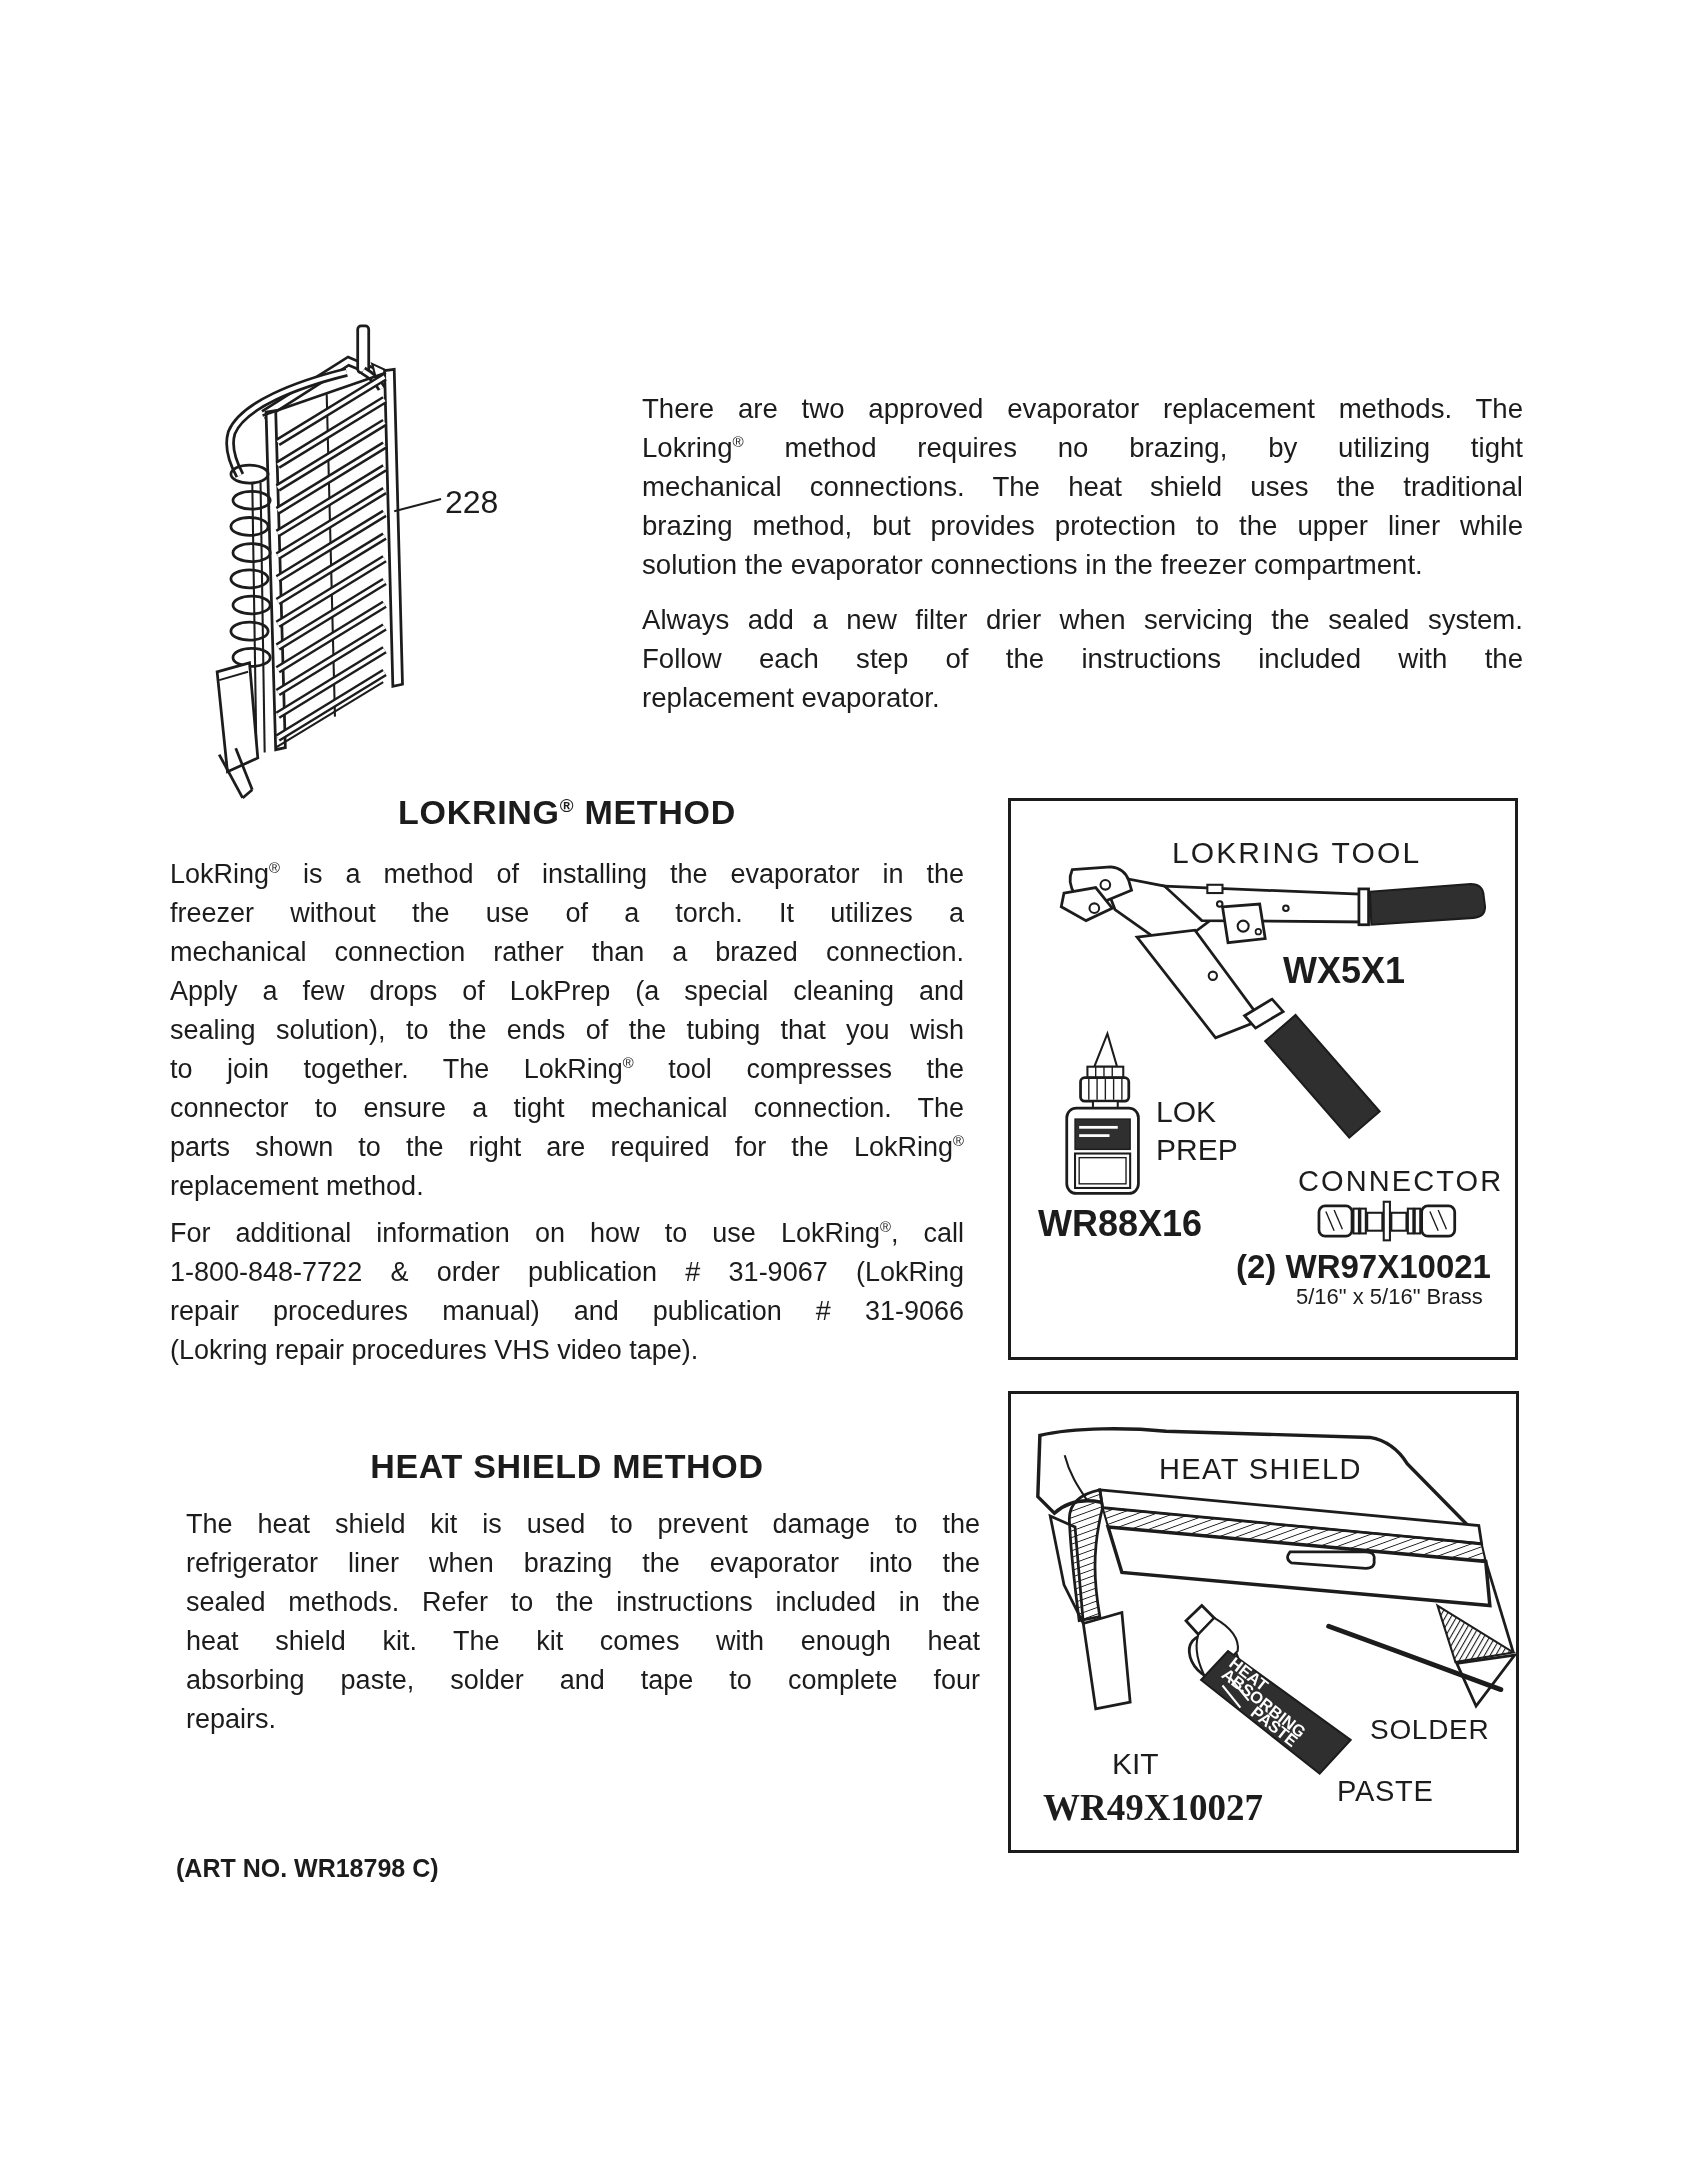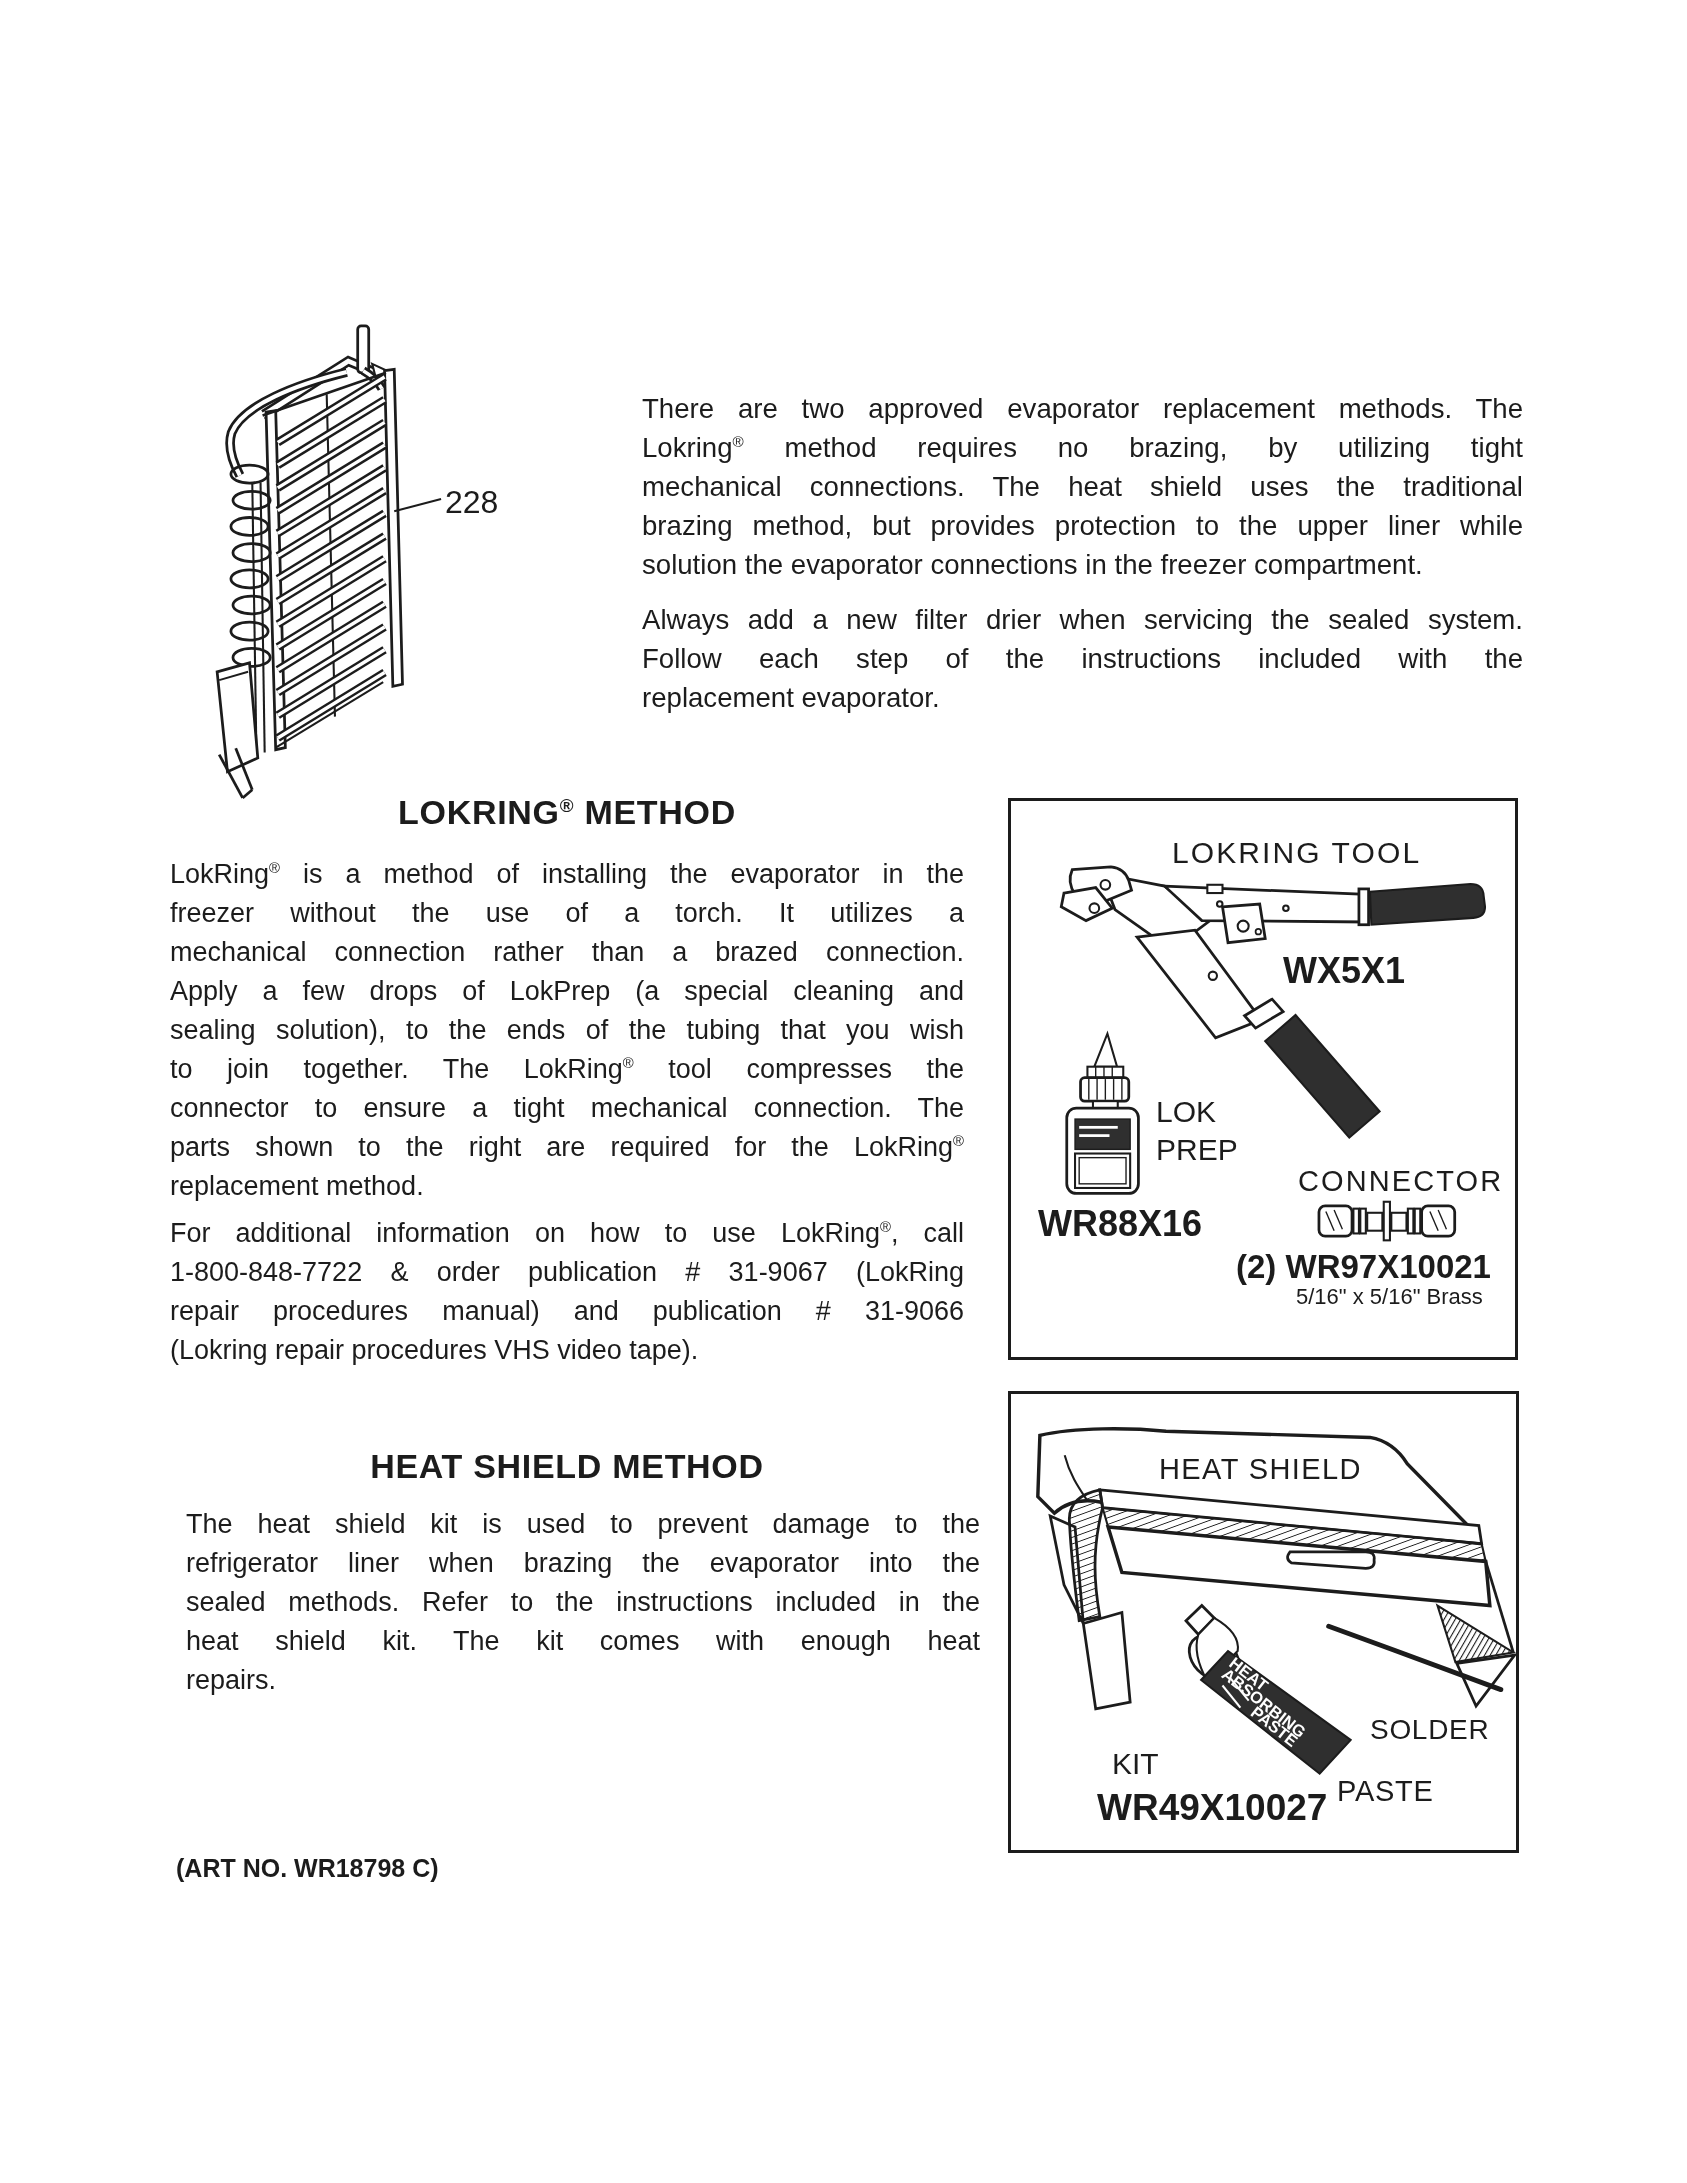--- a/index.html
+++ b/index.html
@@ -289,37 +289,38 @@
     </div>
 
   <div class="heading" style="left:170px;top:1447px;width:794px;">
     <span>HEAT SHIELD METHOD</span>
   </div>
   <div class="col fs39" style="left:170px;top:1509px;width:794px;margin-left:16px;">
       <div class="jline">The heat shield kit is used to prevent damage to the</div>
       <div class="jline">refrigerator liner when brazing the evaporator into the</div>
       <div class="jline">sealed methods.  Refer to the instructions included in the</div>
       <div class="jline">heat shield kit.  The kit comes with enough heat</div>
+      <div class="jline">absorbing paste, solder and tape to complete four</div>
       <div class="jline last">repairs.</div>
     </div>
 
   <div class="lbl b" style="left:176px;top:1852px;font-size:25px;">(ART NO. WR18798 C)</div>
 
   <div class="box" style="left:1008px;top:798px;width:510px;height:562px;"></div>
   <div class="box" style="left:1008px;top:1391px;width:511px;height:462px;"></div>
 
   <div class="lbl" style="left:1172px;top:834px;font-size:30px;letter-spacing:2.1px;">LOKRING TOOL</div>
   <div class="lbl b" style="left:1283px;top:948px;font-size:36px;">WX5X1</div>
   <div class="lbl" style="left:1156px;top:1093px;font-size:30px;">LOK
 PREP</div>
   <div class="lbl b" style="left:1038px;top:1201px;font-size:36px;">WR88X16</div>
   <div class="lbl" style="left:1298px;top:1163px;font-size:29px;letter-spacing:2.1px;">CONNECTOR</div>
   <div class="lbl b" style="left:1236px;top:1246px;font-size:33px;">(2) WR97X10021</div>
   <div class="lbl" style="left:1296px;top:1283px;font-size:22px;">5/16" x 5/16" Brass</div>
 
   <div class="lbl" style="left:1159px;top:1451px;font-size:29px;letter-spacing:1.4px;">HEAT SHIELD</div>
   <div class="lbl" style="left:1370px;top:1712px;font-size:28px;letter-spacing:0.7px;">SOLDER</div>
   <div class="lbl" style="left:1112px;top:1745px;font-size:30px;">KIT</div>
-  <div class="lbl b" style="left:1097px;top:1784px;font-size:37px;">WR49X10027</div>
+  <div class="lbl b" style="left:1043px;top:1784px;font-size:37px;font-family:Liberation Serif, serif;">WR49X10027</div>
   <div class="lbl" style="left:1337px;top:1773px;font-size:29px;letter-spacing:0.7px;">PASTE</div>
 
 </div>
 
 
 </body></html>

